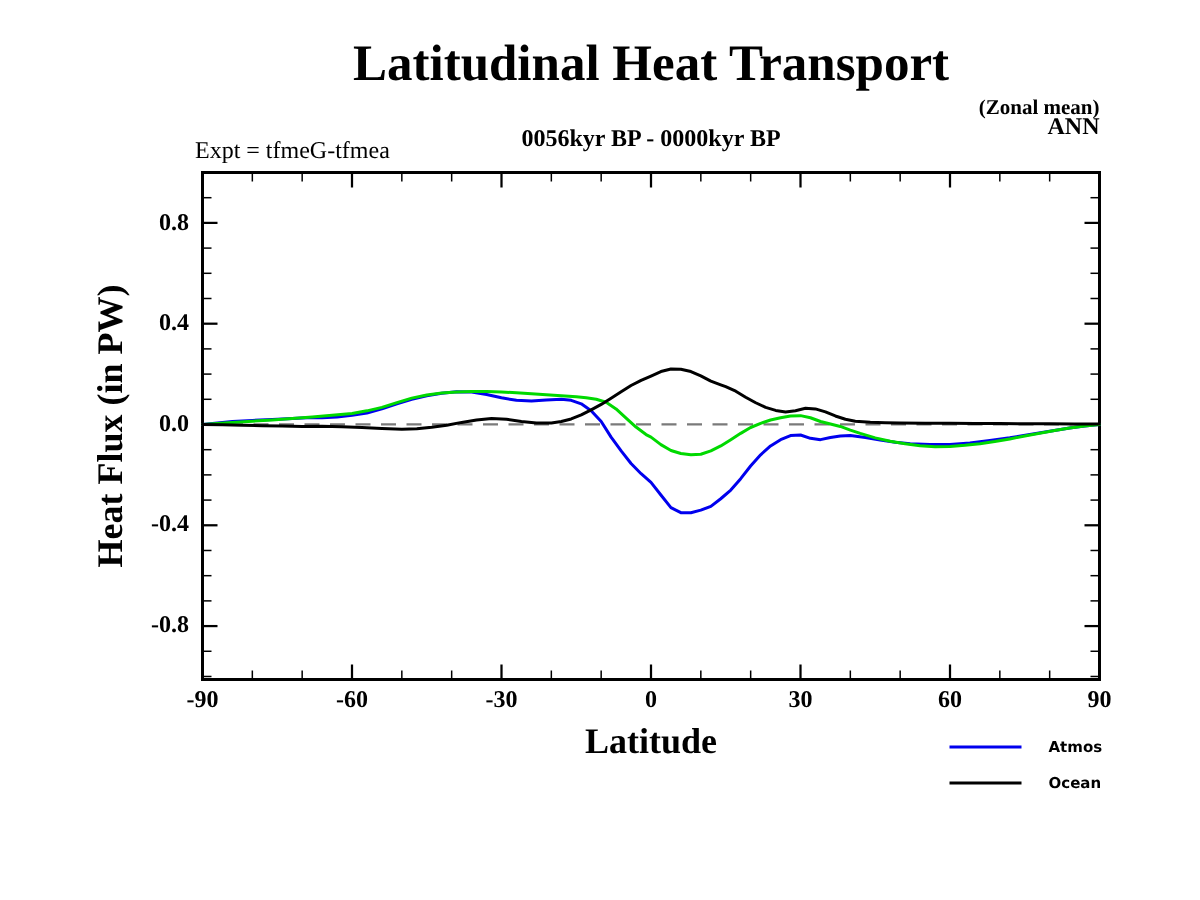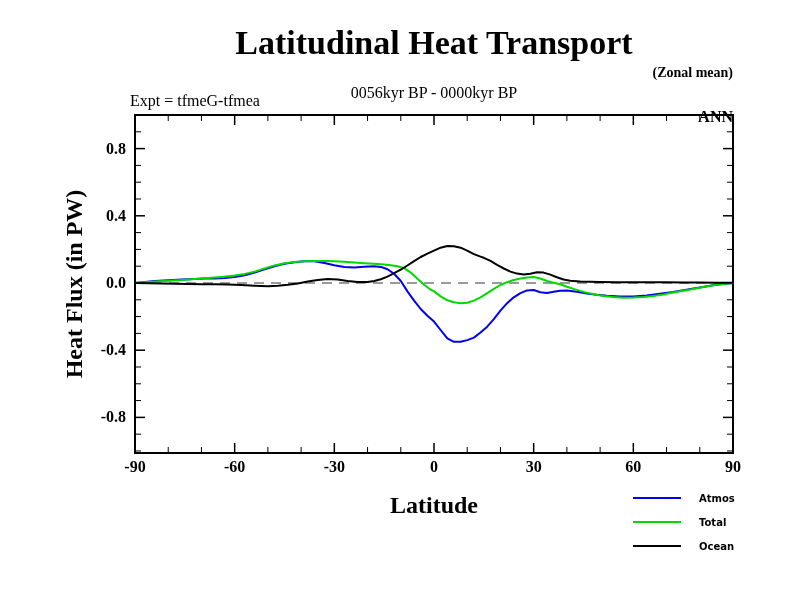--- a/index.html
+++ b/index.html
@@ -10,32 +10,32 @@
   .chart-title{
     position:absolute;left:135px;width:598px;top:27px;height:32px;line-height:32px;
     text-align:center;font-size:34px;font-weight:700;
   }
   .chart-subtitle{
     position:absolute;left:135px;width:598px;top:62px;height:22px;line-height:22px;
     text-align:right;font-size:14px;font-weight:700;
   }
   .chart-period{
     position:absolute;left:135px;width:598px;top:84px;height:18px;line-height:18px;
-    text-align:center;font-size:16px;font-weight:400;
+    text-align:center;font-size:16px;font-weight:700;
   }
   .experiment-label{
     position:absolute;left:130px;top:92px;height:18px;line-height:18px;
     font-size:16px;font-weight:400;
   }
   .season-label{
-    position:absolute;right:67px;top:108px;height:18px;line-height:18px;
+    position:absolute;right:67px;top:76px;height:18px;line-height:18px;
     font-size:16px;font-weight:700;
   }
   .x-axis-title{
-    position:absolute;left:135px;width:598px;top:491px;height:28px;line-height:28px;
+    position:absolute;left:135px;width:598px;top:481px;height:28px;line-height:28px;
     text-align:center;font-size:24px;font-weight:700;
   }
   .y-axis-title{
     position:absolute;left:-76px;top:269px;width:300px;height:30px;line-height:30px;
     text-align:center;font-size:24px;font-weight:700;
     transform:rotate(-90deg);
   }
   .tick-label-x{
     position:absolute;top:458px;height:18px;line-height:18px;
     transform:translateX(-50%);font-size:16px;font-weight:700;white-space:nowrap;
@@ -172,21 +172,17 @@
       <div class="tick-label-y" style="top: 273.992px;">0.0</div>
       <div class="tick-label-y" style="top: 341.189px; text-align: right;">-0.4</div>
       <div class="tick-label-y" style="top: 408.386px;">-0.8</div>
     </div>
   <div class="legend" id="legend">
       <div class="legend-row">
         <div class="legend-swatch" style="background: rgb(0, 0, 238);"></div>
         <span class="legend-label">Atmos</span>
       </div>
       <div class="legend-row">
-        <div class="legend-swatch" style="background: rgb(0, 217, 0);"></div>
-        <span class="legend-label">Total</span>
-      </div>
-      <div class="legend-row">
         <div class="legend-swatch" style="background: rgb(0, 0, 0);"></div>
         <span class="legend-label">Ocean</span>
       </div>
     </div>
 </div>
 
 </body></html>

